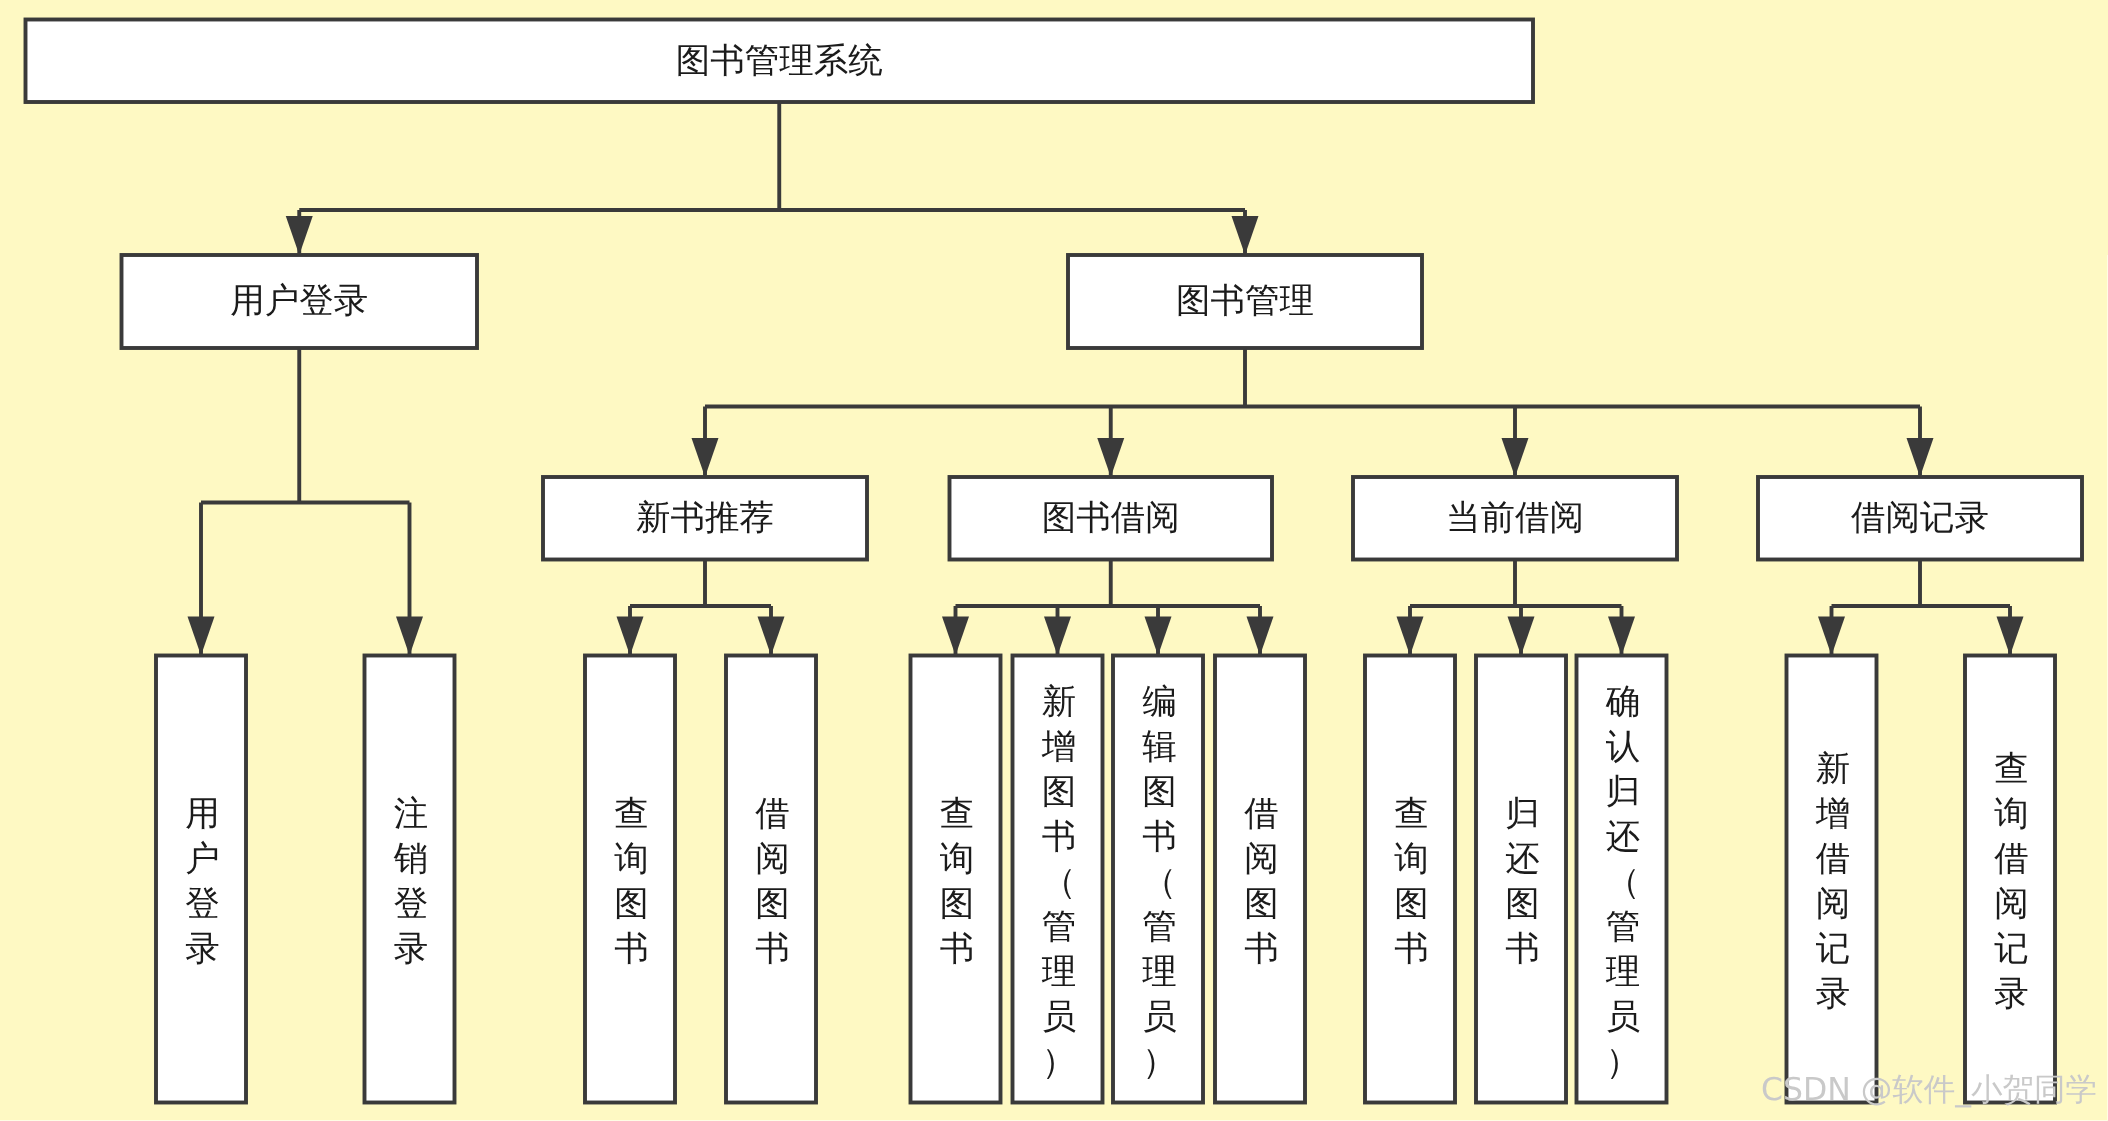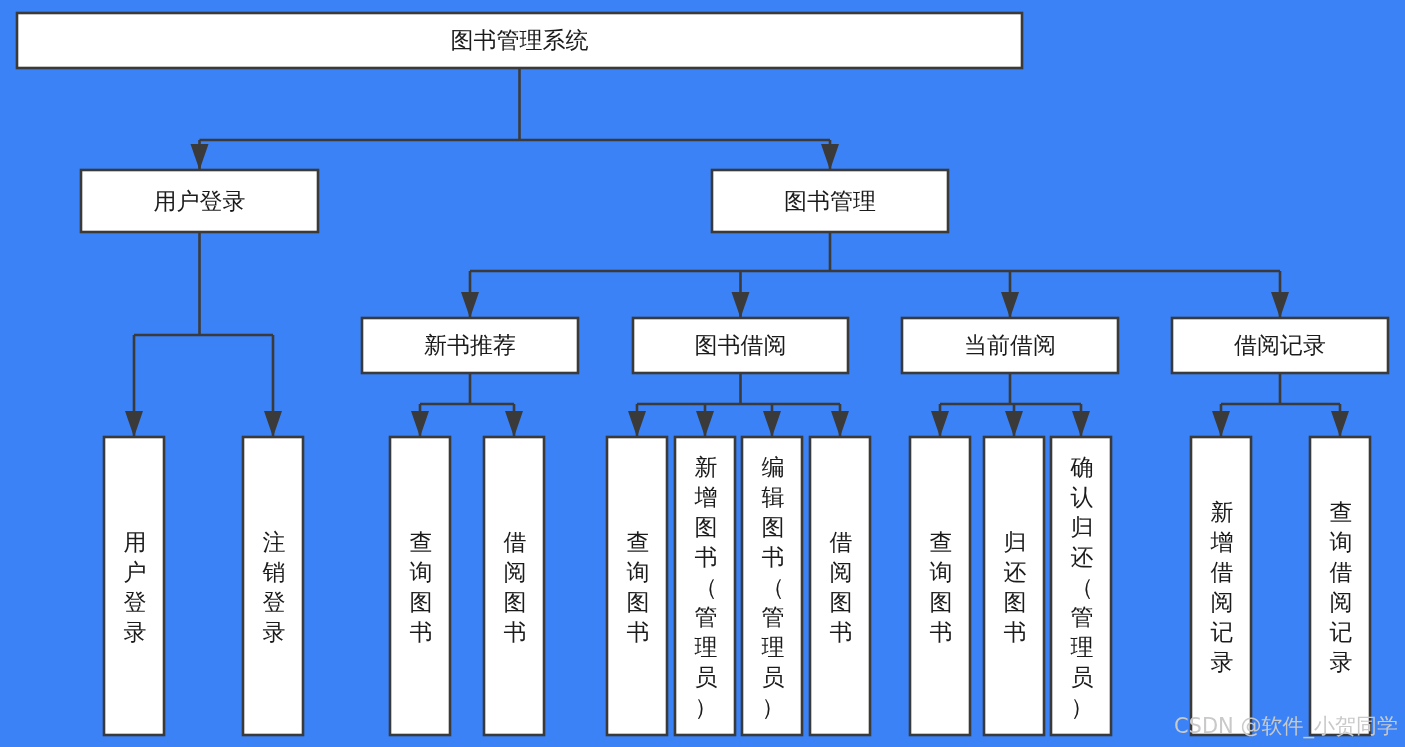--- a/index.html
+++ b/index.html
@@ -11,21 +11,21 @@
   body {
     width: 1405px;
     height: 747px;
     overflow: hidden;
     font-family: "DejaVu Sans", "Liberation Sans", sans-serif;
   }
   #diagram-root {
     position: relative;
     width: 1405px;
     height: 747px;
-    background: #3b82f6;
+    background: #fef9c3;
   }
   svg.diagram-canvas {
     position: absolute;
     top: 0;
     left: 0;
     width: 1405px;
     height: 747px;
     display: block;
   }
   .node-box {

